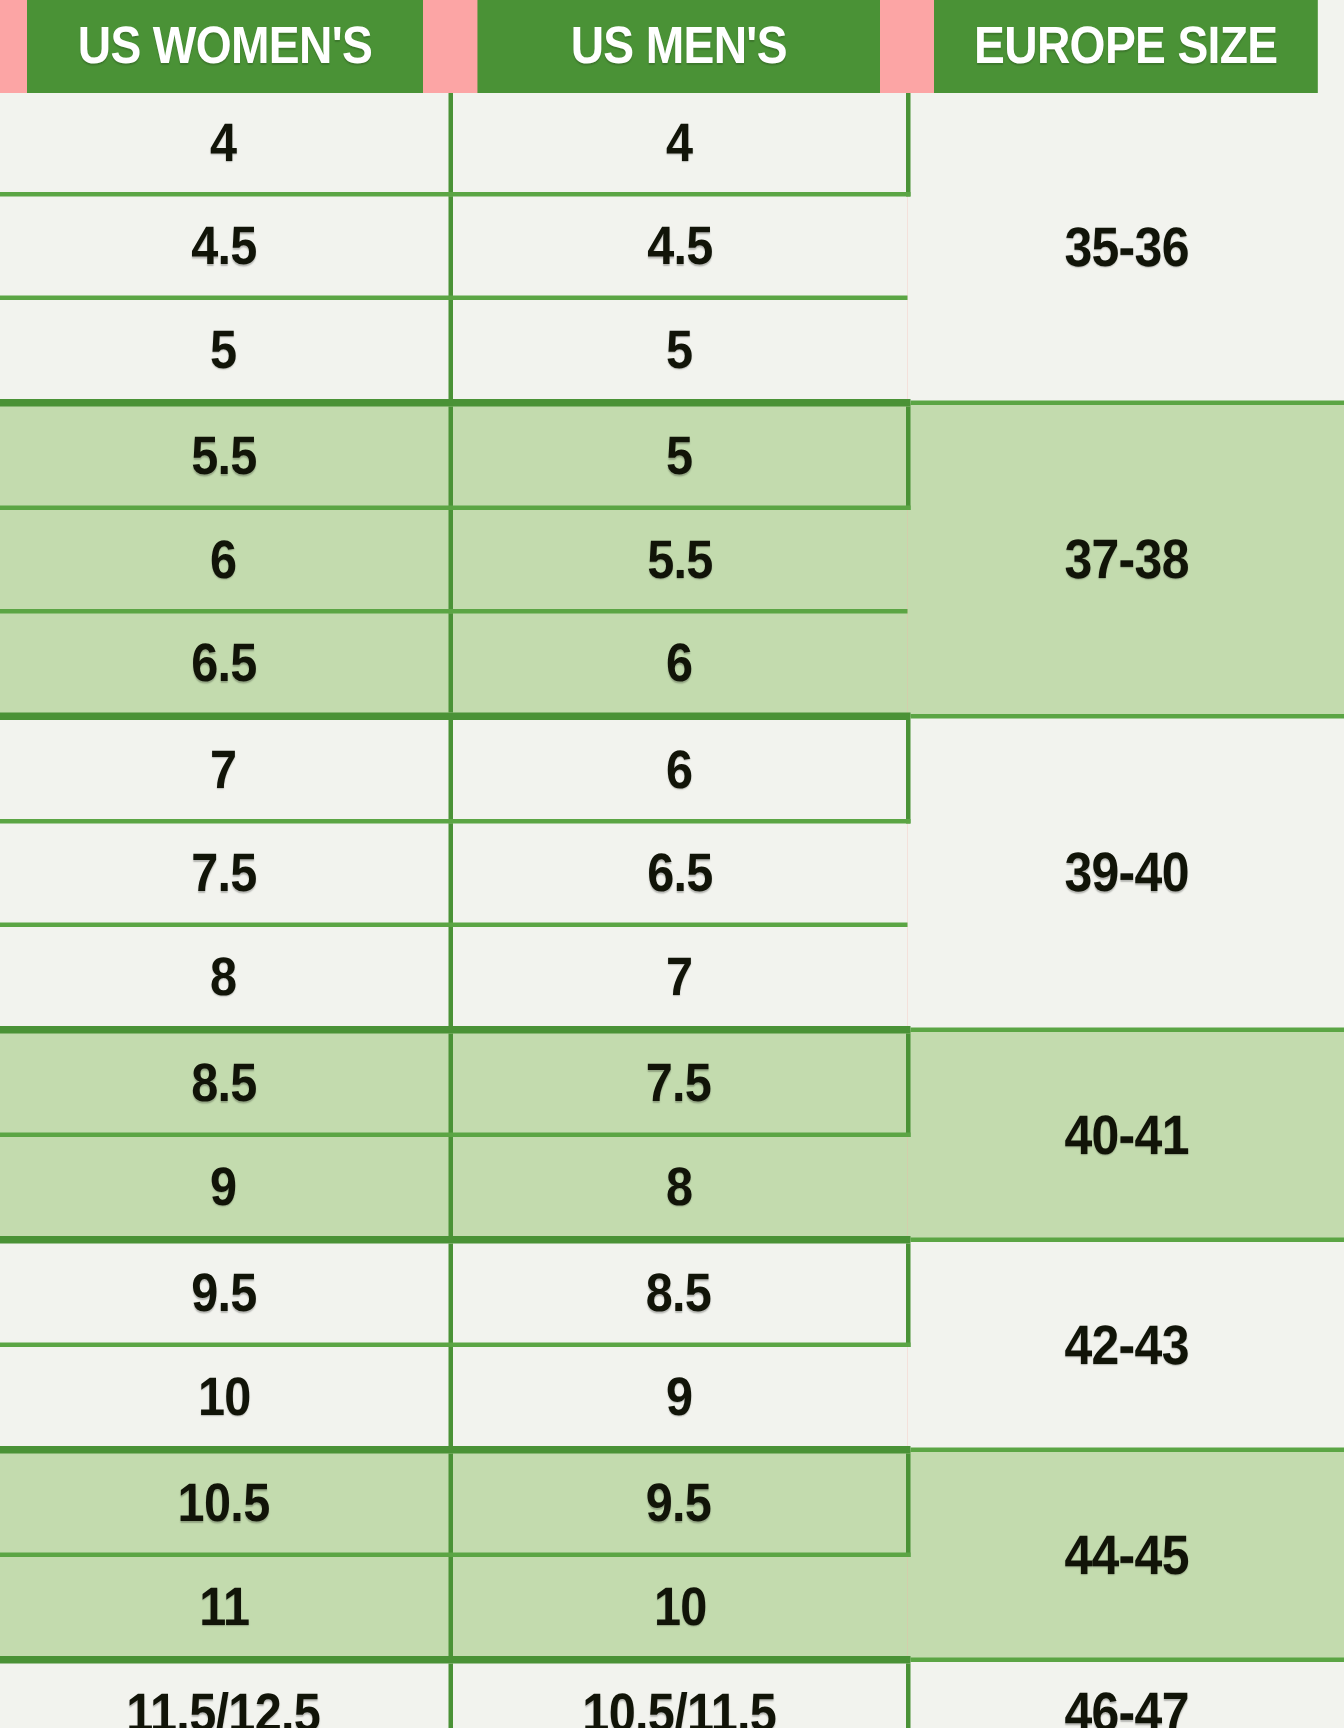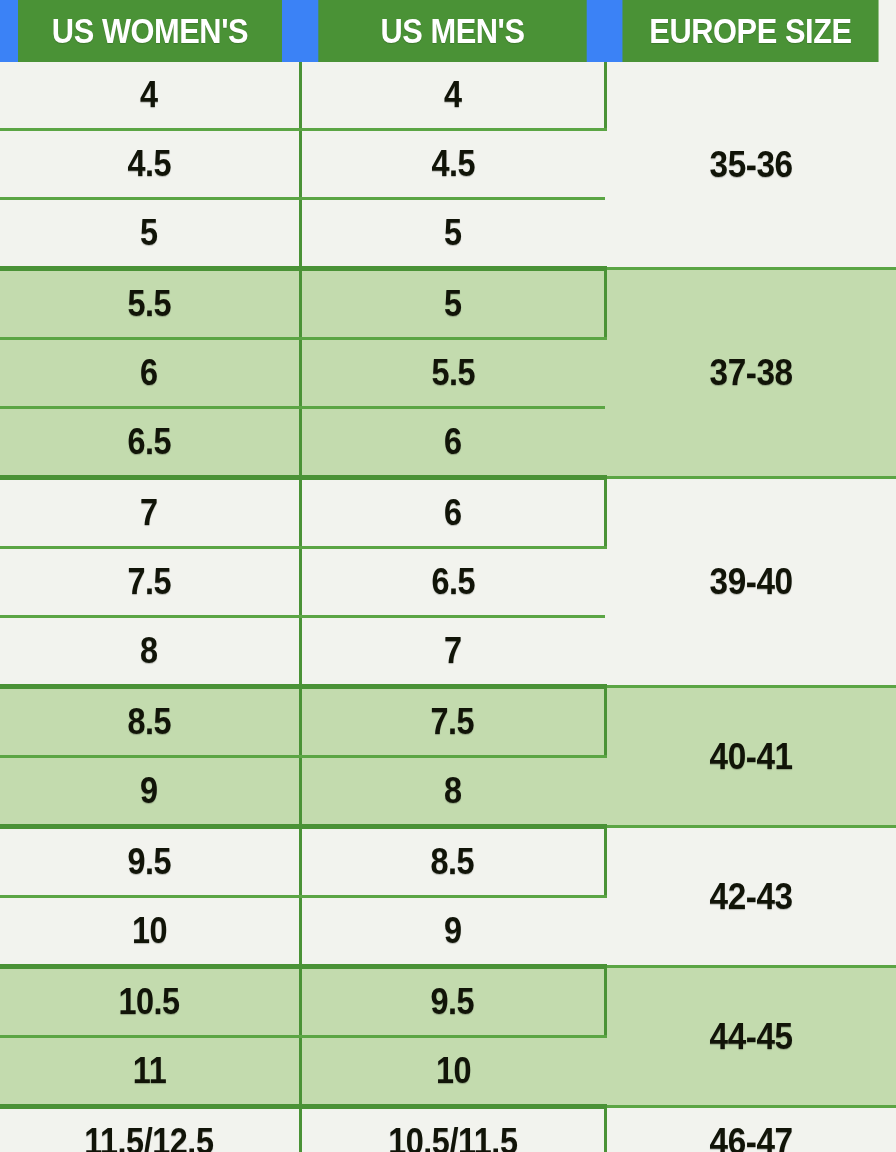--- a/index.html
+++ b/index.html
@@ -11,21 +11,21 @@
     height: 1152px;
     background: #f2f3ee;
     font-family: "Liberation Sans", sans-serif;
     overflow: hidden;
   }
 
   #chart-wrap {
     width: 873px;
     height: 1152px;
     position: relative;
-    background: #3b82f6;
+    background: #fca5a5;
   }
 
   table.size-chart {
     width: 896px;
     border-collapse: collapse;
     table-layout: fixed;
   }
 
   table.size-chart col.col-women { width: 300px; }
   table.size-chart col.col-men   { width: 305px; }

